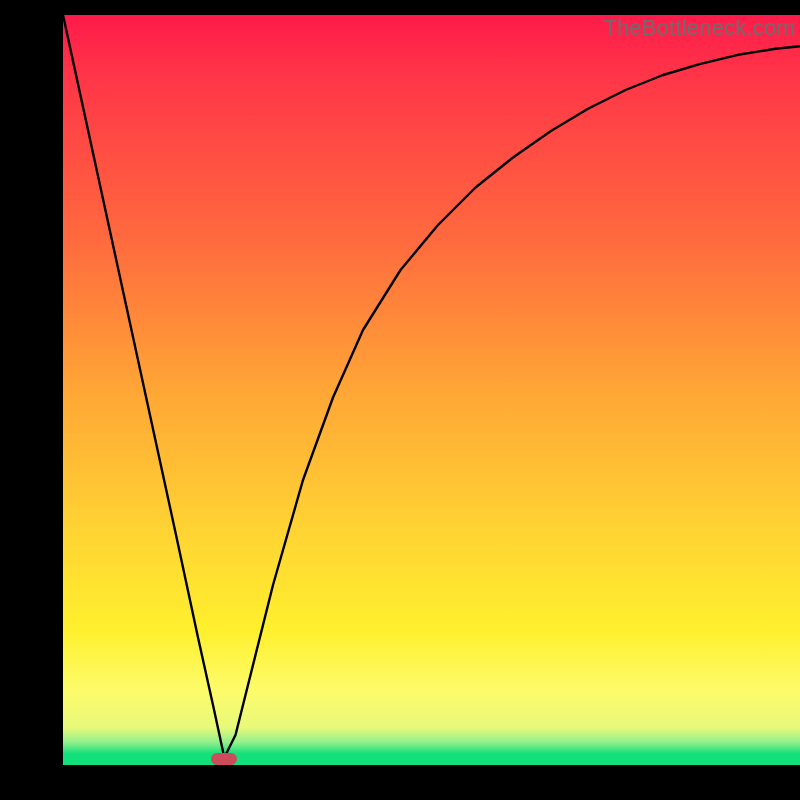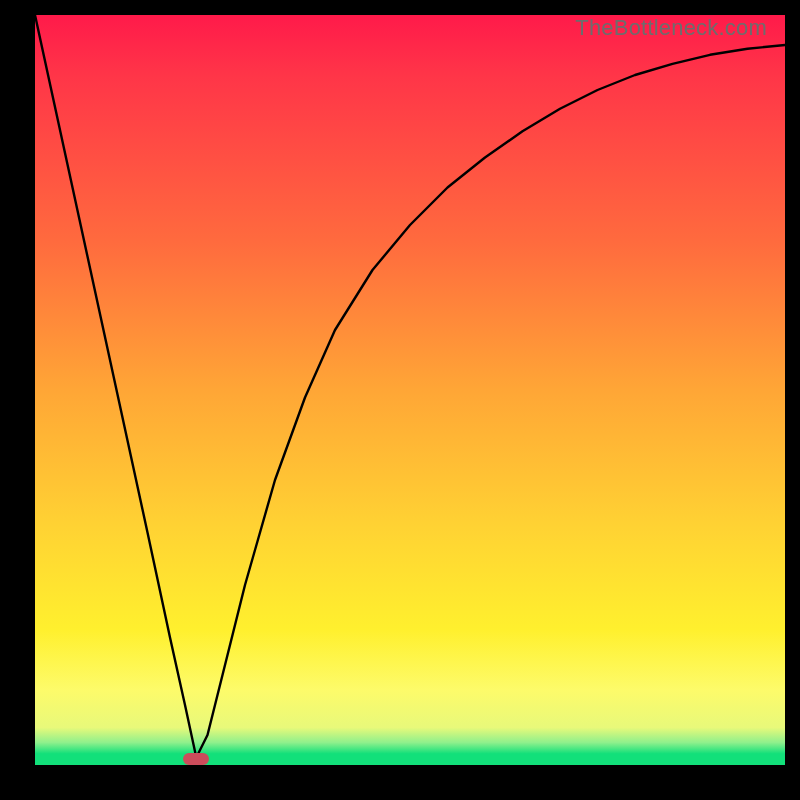--- a/index.html
+++ b/index.html
@@ -9,20 +9,21 @@
     height: 800px;
     overflow: hidden;
     background: #000;
     font-family: Arial, Helvetica, sans-serif;
   }
   .frame {
     position: relative;
     width: 640px;
     height: 800px;
     background: #000;
+    margin-left: 28px;
   }
   .plot {
     position: absolute;
     left: 35px;
     top: 15px;
     width: 750px;
     height: 750px;
     
     background: linear-gradient(
       to bottom,

